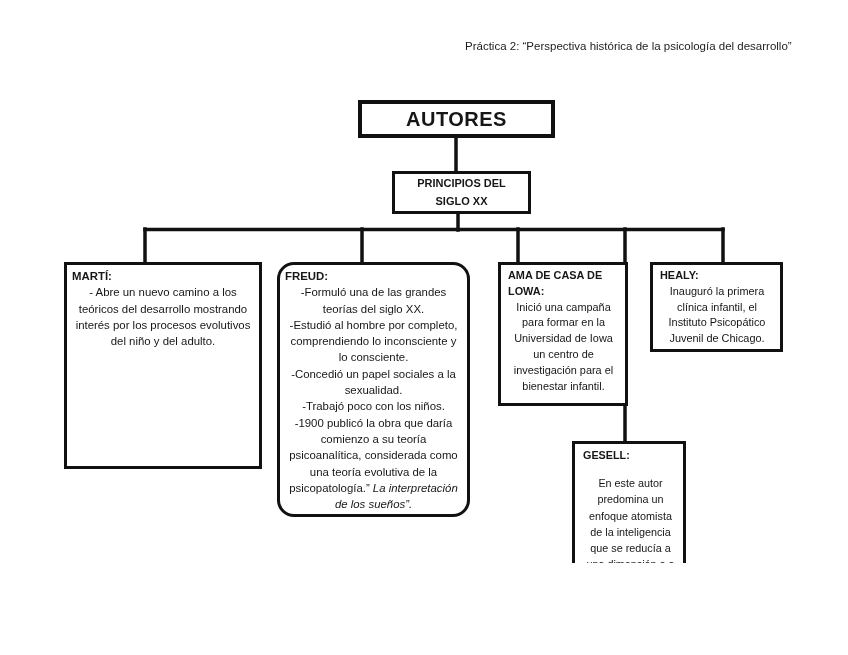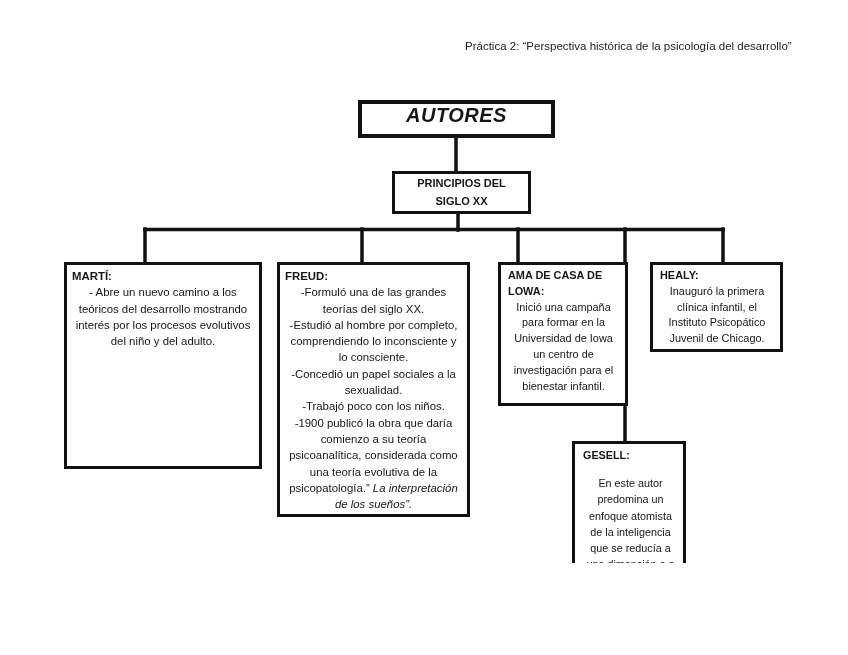--- a/index.html
+++ b/index.html
@@ -33,22 +33,22 @@
   }
   .node {
     position: absolute;
     background: #ffffff;
     border: 3px solid #111111;
     box-sizing: border-box;
   }
   .node-autores {
     left: 358px; top: 100px; width: 197px; height: 38px;
     border-width: 4px;
-    display: flex; justify-content: center;
-    font-weight: bold; font-size: 20px; letter-spacing: 0.5px; font-style: italic;
+    display: flex; align-items: center; justify-content: center;
+    font-weight: bold; font-size: 20px; letter-spacing: 0.5px;
   }
   .node-principios {
     left: 392px; top: 171px; width: 139px; height: 43px;
     display: flex; align-items: center; justify-content: flex-end;
     text-align: center;
     font-weight: bold; font-size: 11px; line-height: 1.55;
     padding: 8px 14px;
   }
   .abox {
     position: absolute;
@@ -60,21 +60,21 @@
   .box-title {
     font-weight: bold;
     text-align: left;
   }
   .box-body .para {
     text-align: center;
   }
   .it { font-style: italic; }
 
   .abox-marti  { left: 64px;  top: 262px; width: 198px; height: 207px; font-size: 11.4px; line-height: 1.43; }
-  .abox-freud  { left: 277px; top: 262px; width: 193px; height: 255px; font-size: 11.4px; line-height: 1.43; }
+  .abox-freud  { left: 277px; top: 262px; width: 193px; height: 255px; font-size: 11.4px; line-height: 1.43; border-radius: 17px; }
   .abox-ama    { left: 498px; top: 262px; width: 130px; height: 144px; font-size: 10.9px; line-height: 1.45; padding-left: 7px; padding-right: 6px; }
   .abox-healy  { left: 650px; top: 262px; width: 133px; height: 90px;  font-size: 10.9px; line-height: 1.45; padding-left: 7px; padding-right: 6px; }
   .abox-gesell { left: 572px; top: 441px; width: 114px; height: 148px; font-size: 10.8px; line-height: 1.5;  padding-left: 8px; padding-right: 5px; }
   .abox-gesell .box-body { margin-top: 12px; }
 </style>
 </head>
 <body>
 
 <div class="canvas">
 

